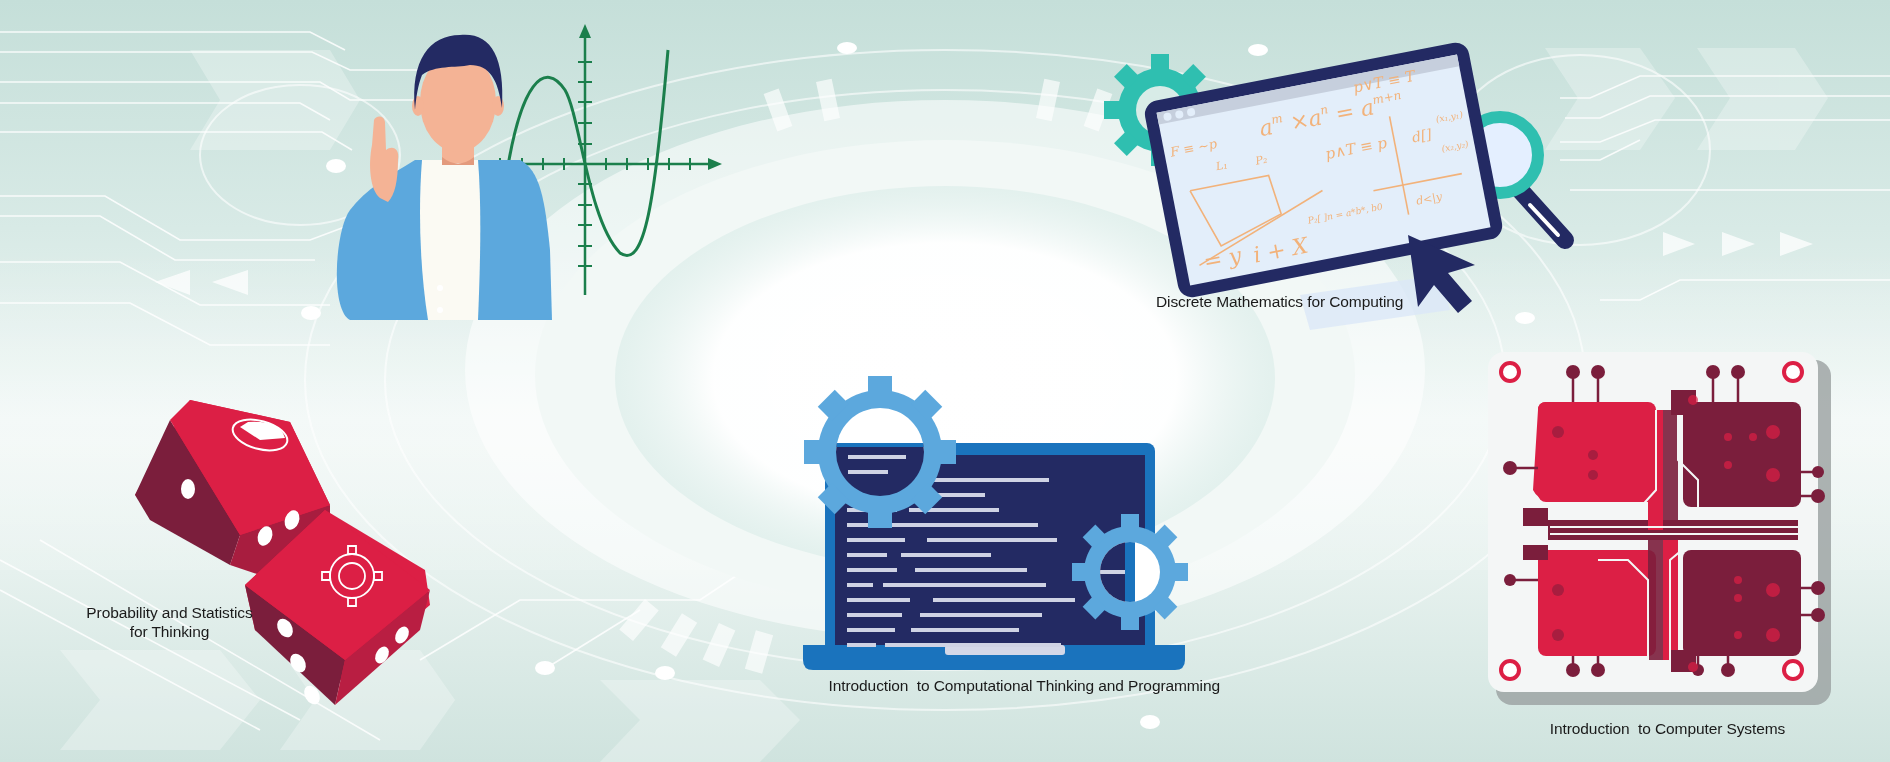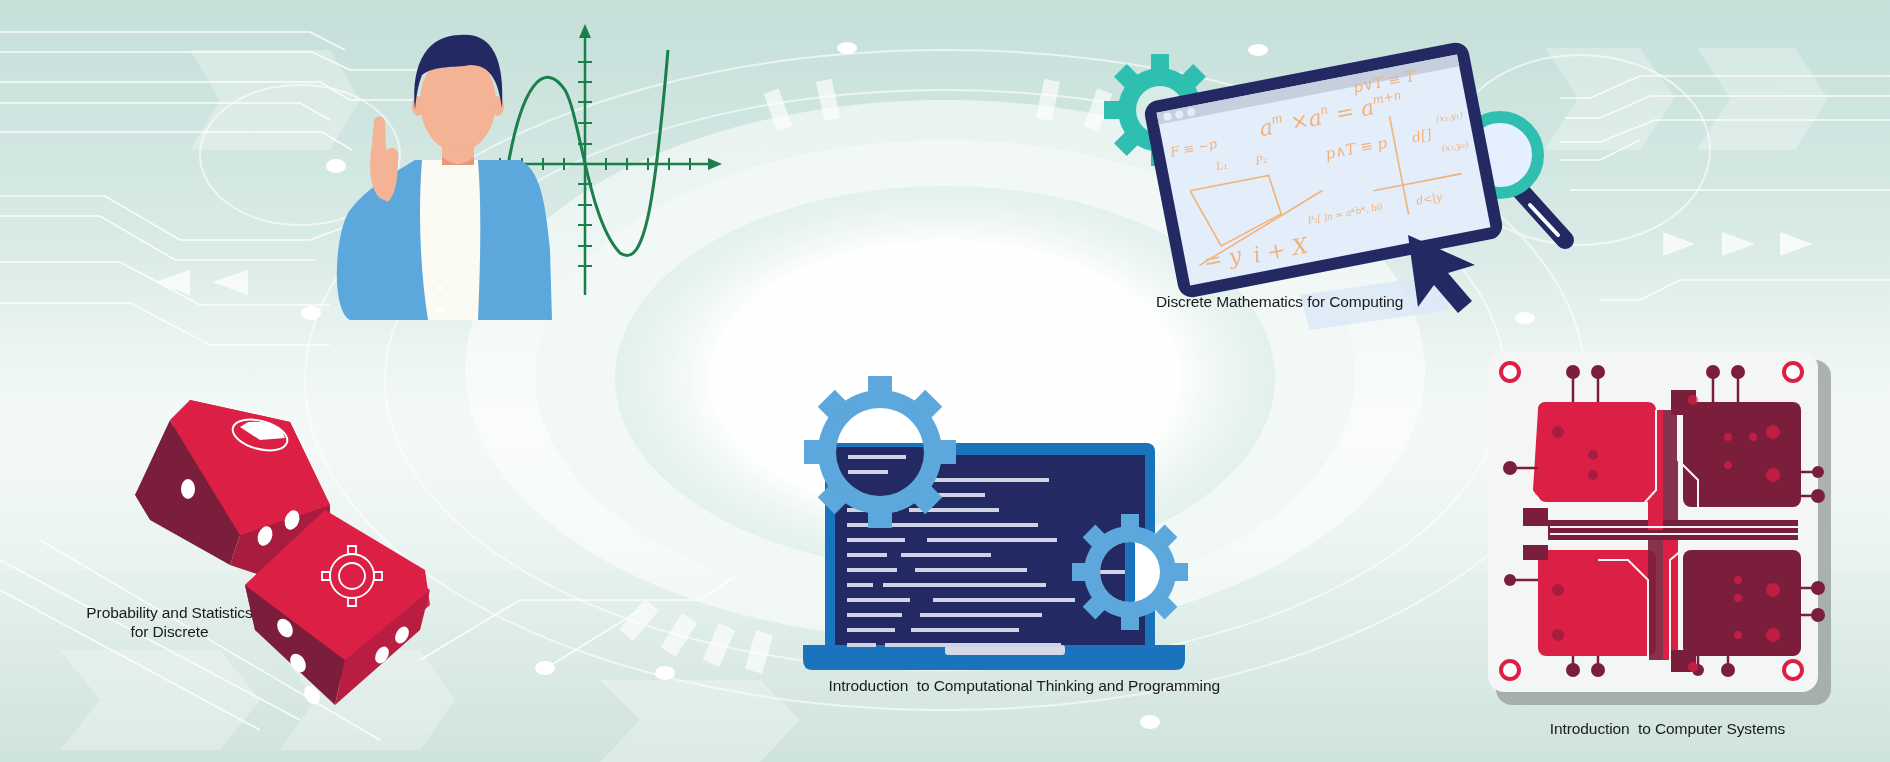--- a/index.html
+++ b/index.html
@@ -256,21 +256,21 @@
         <ellipse cx="155" cy="238" rx="7" ry="10" fill="#ffffff" transform="rotate(-30 155 238)"></ellipse>
         <ellipse cx="168" cy="273" rx="7" ry="10" fill="#ffffff" transform="rotate(-30 168 273)"></ellipse>
         <ellipse cx="182" cy="305" rx="7" ry="10" fill="#ffffff" transform="rotate(-30 182 305)"></ellipse>
         <ellipse cx="272" cy="245" rx="6" ry="9" fill="#ffffff" transform="rotate(30 272 245)"></ellipse>
         <ellipse cx="252" cy="265" rx="6" ry="9" fill="#ffffff" transform="rotate(30 252 265)"></ellipse>
       </g>
     </svg>
   </div>
   <div class="label center" style="left:82px; top:571px; width:175px;margin-top:32px;">
     <div>Probability and Statistics</div>
-    <div>for Discrete</div>
+    <div>for Thinking</div>
   </div>
 
   <div class="item" style="left:795px; top:360px; width:400px; height:320px;">
     <svg width="400" height="320" viewBox="0 0 400 320">
 
       <rect x="30" y="83" width="330" height="210" rx="8" fill="#1a73bd"></rect>
       <rect x="40" y="95" width="310" height="190" fill="#232a63"></rect>
       <path d="M8 285 H390 V300 Q390 310 380 310 H18 Q8 310 8 300 Z" fill="#1a73bd"></path>
       <rect x="150" y="285" width="120" height="10" rx="3" fill="#d4d8e8"></rect>
 

